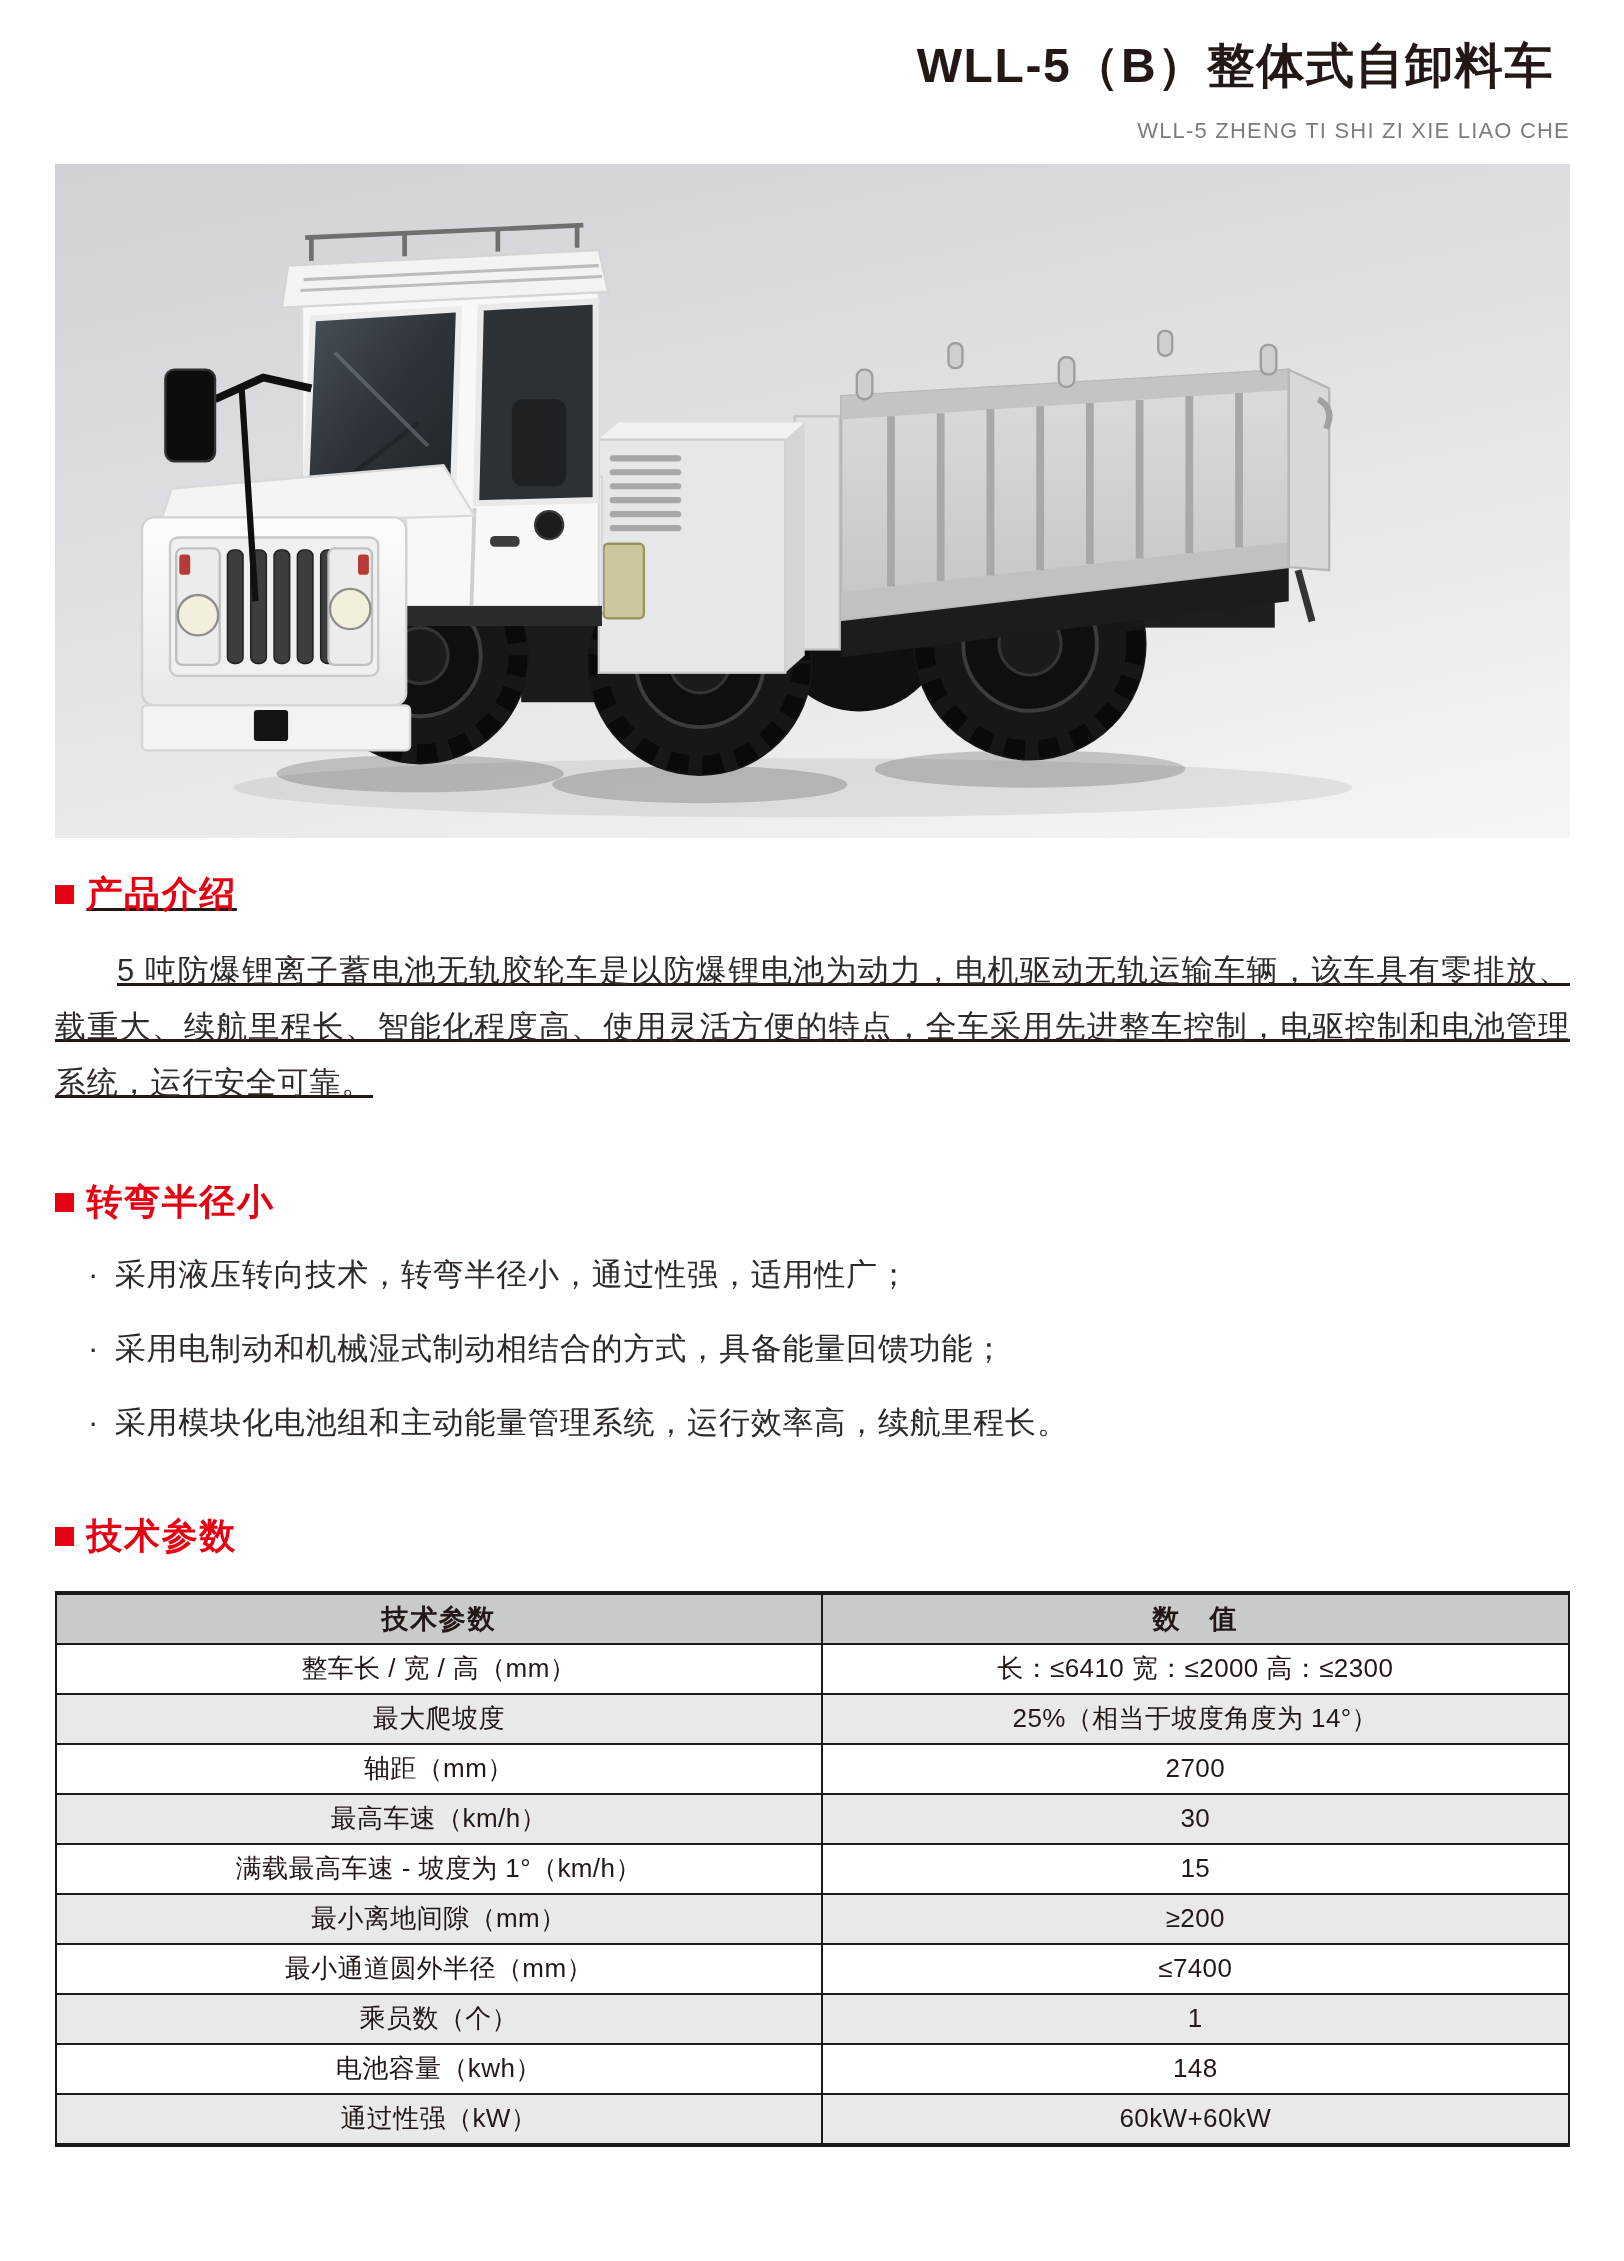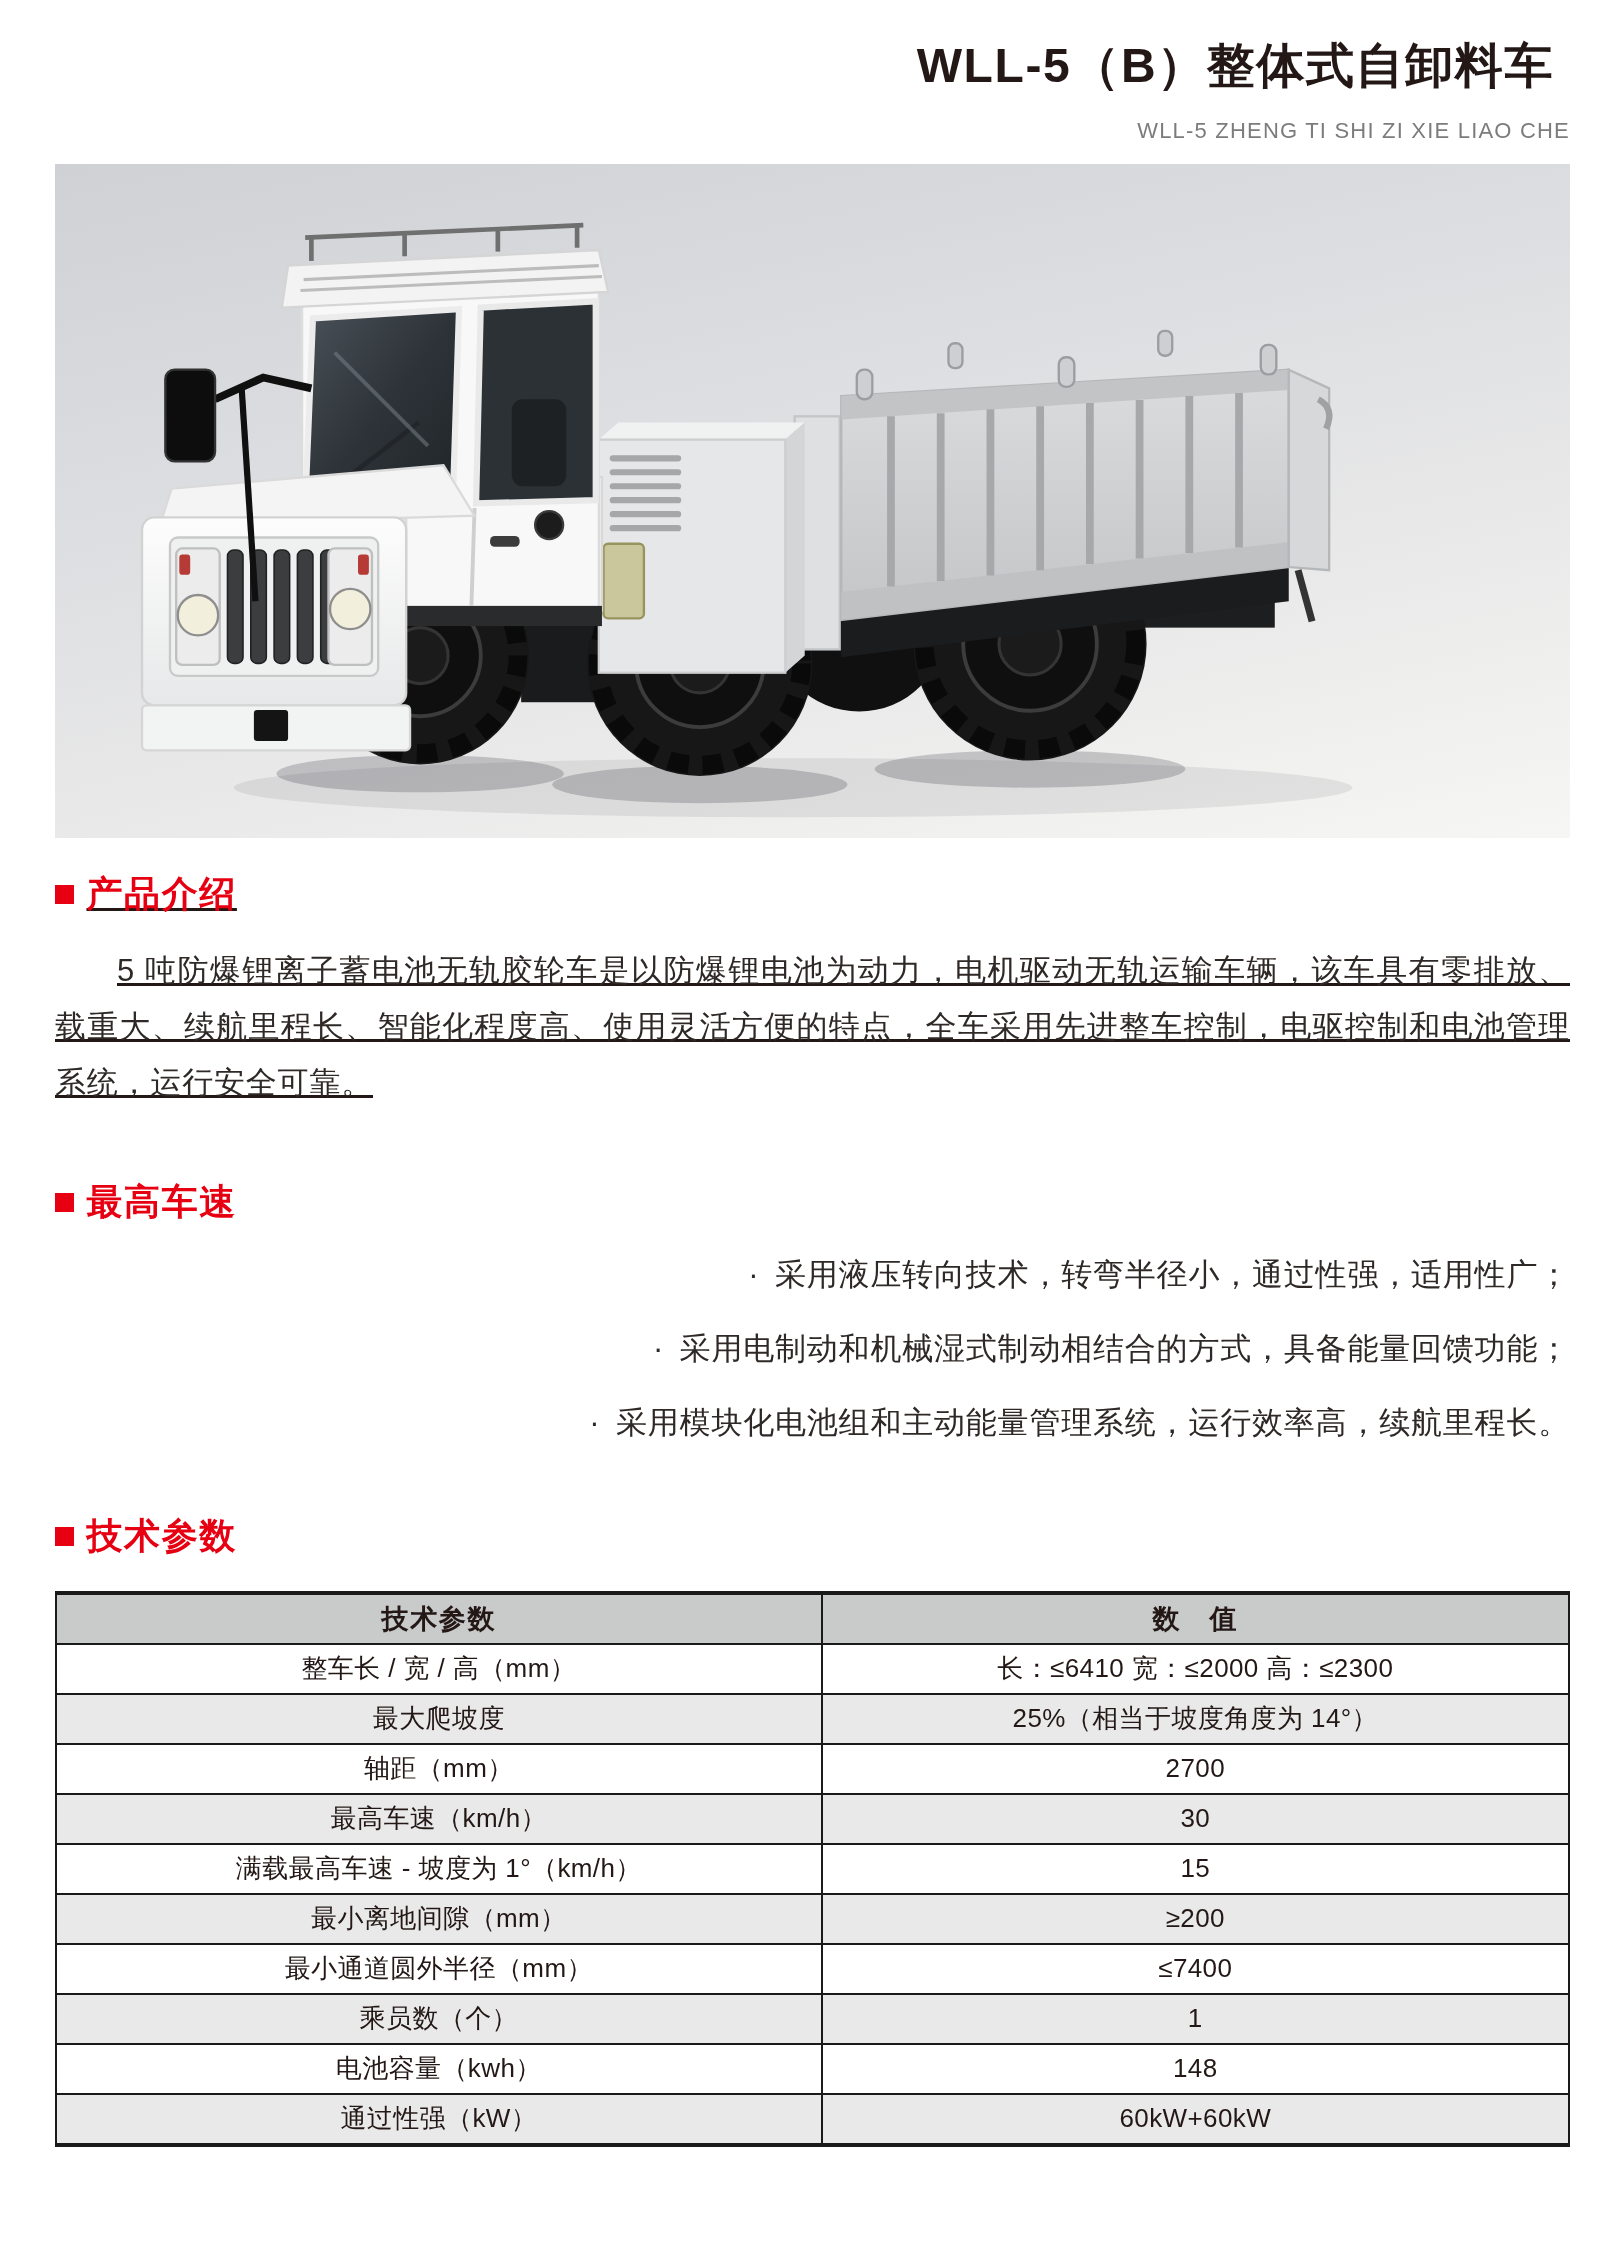--- a/index.html
+++ b/index.html
@@ -44,21 +44,20 @@
   .intro-para{
     margin:23.5px 0 0;font-size:31px;line-height:56px;color:#2e2926;
     text-align:justify;text-indent:2em;letter-spacing:0.8px;
   }
 
   
   .feature-list{list-style:none;margin:26.6px 0 0;padding:0 0 0 33px;}
   .feature-list li{
     font-size:31px;line-height:41px;color:#2e2926;margin-bottom:33px;
     letter-spacing:0.8px;
-    text-align:right;
   }
   .feature-list li:last-child{margin-bottom:0;}
   .feature-list .dot{margin-right:15.6px;}
 
   
   .specs-table{
     width:100%;margin-top:30px;border-collapse:collapse;
     border:2.3px solid #1a1a1a;border-top-width:4.7px;border-bottom-width:4.7px;
   }
   .specs-table th,.specs-table td{
@@ -240,21 +239,21 @@
     <h2 class="sec-heading">
       <span class="sq"></span>
       <span>产品介绍</span>
     </h2>
     <p class="intro-para">5 吨防爆锂离子蓄电池无轨胶轮车是以防爆锂电池为动力，电机驱动无轨运输车辆，该车具有零排放、载重大、续航里程长、智能化程度高、使用灵活方便的特点，全车采用先进整车控制，电驱控制和电池管理系统，运行安全可靠。</p>
   </section>
 
   <section class="sec-features">
     <h2 class="sec-heading">
       <span class="sq"></span>
-      <span>最高车速</span>
+      <span>转弯半径小</span>
     </h2>
     <ul class="feature-list">
       <li>
         <span class="dot">·</span><span>采用液压转向技术，转弯半径小，通过性强，适用性广；</span>
       </li>
       <li>
         <span class="dot">·</span><span>采用电制动和机械湿式制动相结合的方式，具备能量回馈功能；</span>
       </li>
       <li>
         <span class="dot">·</span><span>采用模块化电池组和主动能量管理系统，运行效率高，续航里程长。</span>

